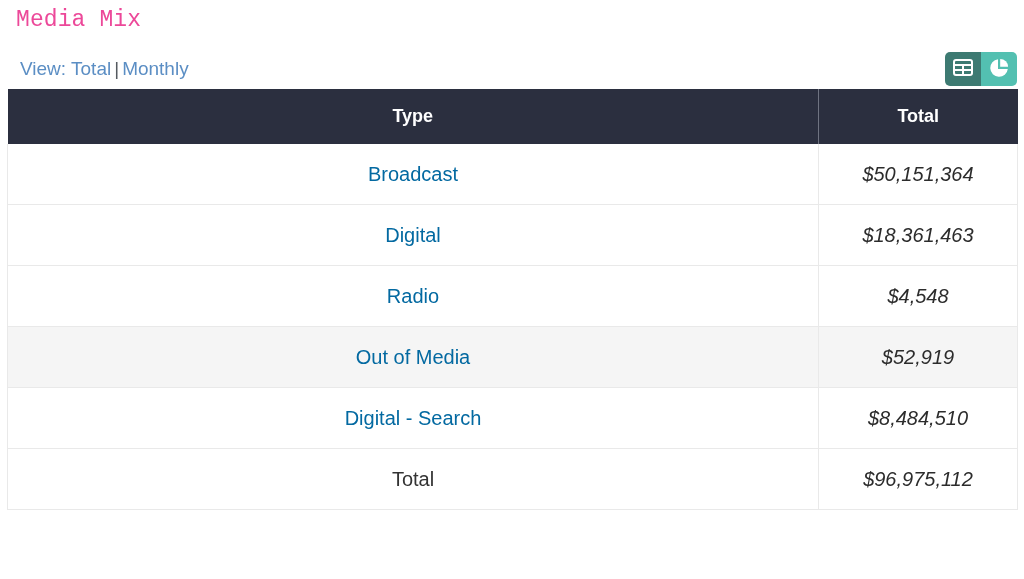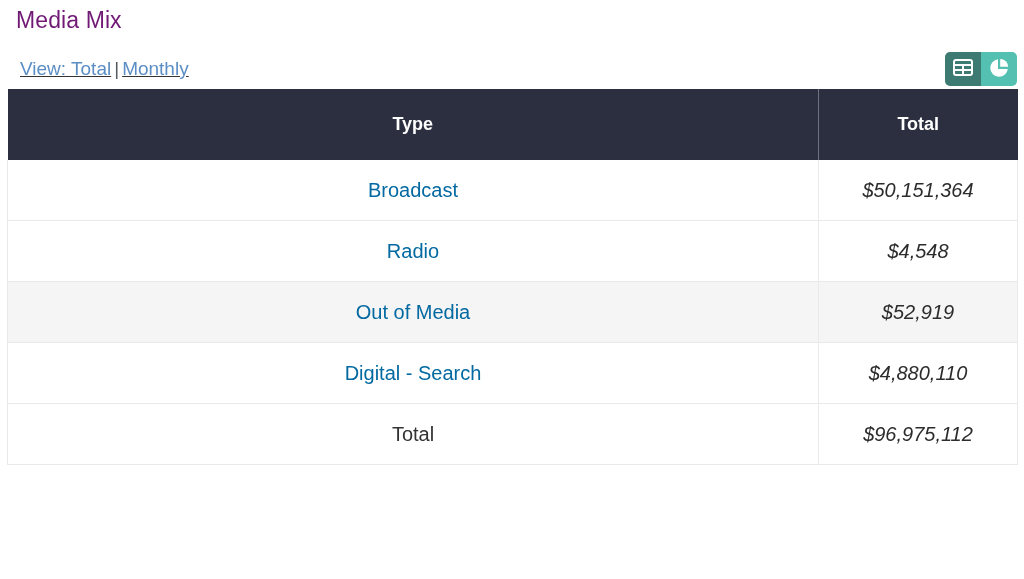--- a/index.html
+++ b/index.html
@@ -24,34 +24,34 @@
     box-sizing: border-box;
   }
 
   
   .page-title {
     position: absolute;
     left: 16px;
     top: 4px;
     font-size: 23px;
     font-weight: 400;
-    color: #701a75;
+    color: #ec4899;
     letter-spacing: 0.1px;
     line-height: 32px;
+    font-family: Liberation Mono, monospace;
   }
 
   
   .view-line {
     position: absolute;
     left: 20px;
     top: 56px;
     font-size: 19px;
     line-height: 26px;
     white-space: nowrap;
-    text-decoration: underline;
   }
   .view-link {
     color: #5b8ec4;
     text-decoration: none;
     cursor: pointer;
   }
   .view-sep {
     color: #555a60;
     margin: 0 3px;
   }
@@ -93,21 +93,21 @@
     font-size: 19px;
   }
   table.mm-table thead th {
     background: #2b2f3f;
     color: #ffffff;
     font-weight: bold;
     font-size: 18px;
     height: 55px;
     text-align: center;
     vertical-align: middle;
-    padding: 8px;
+    padding: 0;
   }
   table.mm-table thead th.col-type {
     border-right: 1px solid #6f7381;
   }
   table.mm-table tbody td {
     height: 60px;
     text-align: center;
     vertical-align: middle;
     padding: 0;
     border-bottom: 1px solid #e9e9e9;
@@ -185,30 +185,34 @@
           <th class="col-type">Type</th>
           <th class="col-total">Total</th>
         </tr>
       </thead>
       <tbody>
           <tr>
             <td class="cell-type"><span class="row-link">Broadcast</span></td>
             <td class="cell-total"><span class="amount">$50,151,364</span></td>
           </tr>
           <tr>
+            <td class="cell-type"><span class="row-link">Digital</span></td>
+            <td class="cell-total"><span class="amount">$18,361,463</span></td>
+          </tr>
+          <tr>
             <td class="cell-type"><span class="row-link">Radio</span></td>
             <td class="cell-total"><span class="amount">$4,548</span></td>
           </tr>
           <tr class="row-hover">
             <td class="cell-type"><span class="row-link">Out of Media</span></td>
             <td class="cell-total"><span class="amount">$52,919</span></td>
           </tr>
           <tr>
             <td class="cell-type"><span class="row-link">Digital - Search</span></td>
-            <td class="cell-total"><span class="amount">$4,880,110</span></td>
+            <td class="cell-total"><span class="amount">$8,484,510</span></td>
           </tr>
           <tr>
             <td class="cell-type"><span class="total-label">Total</span></td>
             <td class="cell-total"><span class="amount">$96,975,112</span></td>
           </tr>
         </tbody>
     </table>
   </div>
 
 </div>

